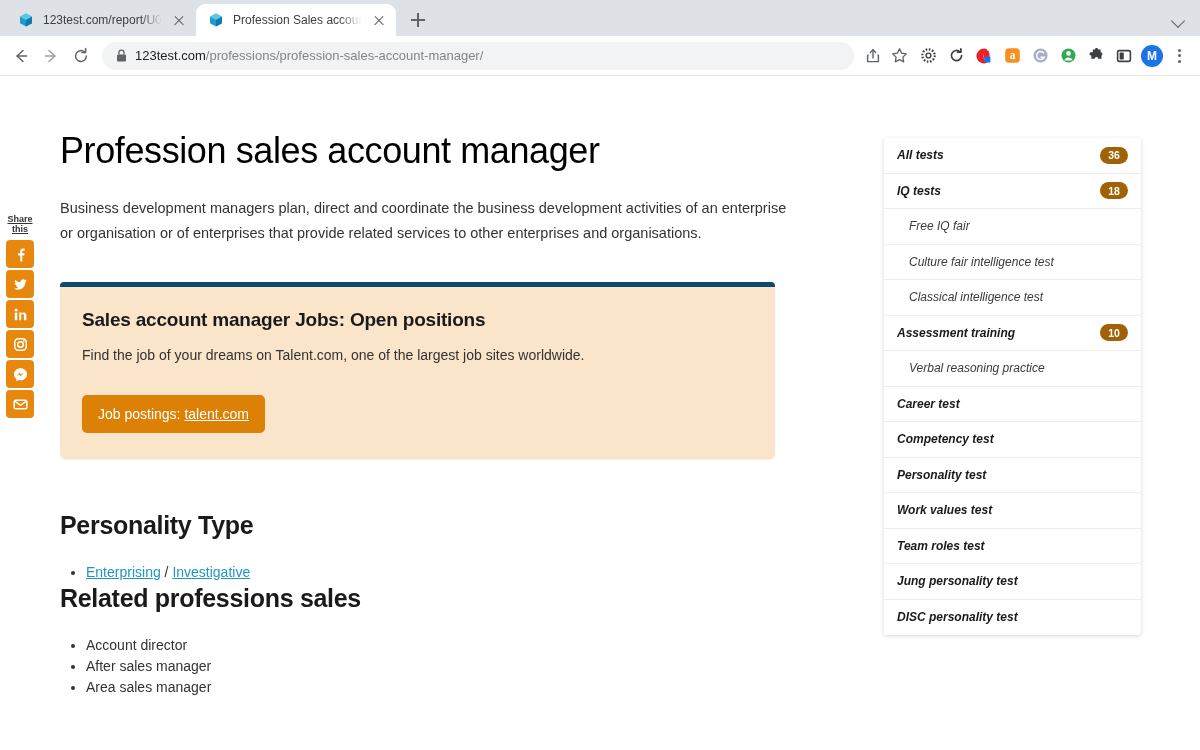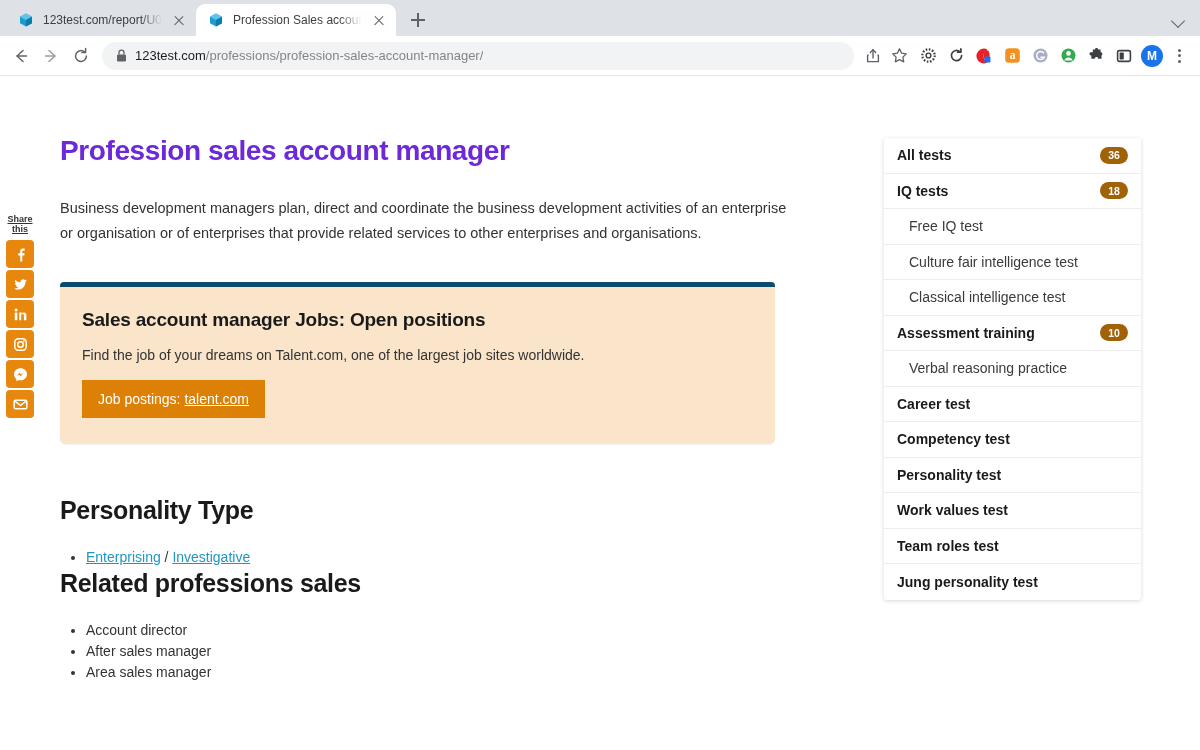--- a/index.html
+++ b/index.html
@@ -150,21 +150,21 @@
     color: #ffffff;
   }
   .share-btn svg { display: block; }
 
   
   .article {
     position: absolute; left: 60px; top: 0; width: 730px;
     padding-top: 56px;
   }
   h1.page-title {
-    font-size: 28px; font-weight: bold; color: #6d28d9;
+    font-size: 36px; font-weight: normal; color: #000000;
     letter-spacing: -0.4px; line-height: 38px;
   }
   p.intro {
     margin-top: 26px;
     font-size: 14.5px; line-height: 25px; color: #333333;
   }
 
   .callout {
     margin-top: 36px; width: 715px;
     background: #fae4ca;
@@ -174,24 +174,24 @@
     box-shadow: 0 1px 2px rgba(0,0,0,.06);
   }
   .callout h2 {
     font-size: 19px; font-weight: bold; color: #1a1a1a;
     letter-spacing: -0.2px;
   }
   .callout p {
     margin-top: 14px; font-size: 14px; line-height: 21px; color: #333;
   }
   .cta {
-    display: inline-block; margin-top: 14px;
+    display: inline-block; margin-top: 29px;
     background: #dd8006; color: #ffffff;
     font-size: 14px; line-height: 18px;
-    padding: 10px 16px; border-radius: 0;
+    padding: 10px 16px; border-radius: 5px;
   }
   .cta u { text-decoration: underline; }
 
   h2.section {
     font-size: 25px; font-weight: bold; color: #1a1a1a;
     letter-spacing: -0.3px;
   }
   .section-personality { margin-top: 52px; }
   .section-related { }
 
@@ -213,22 +213,22 @@
     overflow: hidden;
   }
   .test-row {
     height: 35.5px;
     display: flex; align-items: center;
     border-bottom: 1px solid #ededed;
     padding: 0 13px;
   }
   .test-row:last-child { border-bottom: none; }
   .test-row .tl {
-    flex: 1 1 auto; font-size: 14px; color: #333333;
-    white-space: nowrap; overflow: hidden;
+    flex: 1 1 auto; font-size: 12px; color: #333333;
+    white-space: nowrap; overflow: hidden; font-style: italic;
   }
   .test-row.head .tl { font-weight: bold; color: #1a1a1a; }
   .test-row.sub .tl { padding-left: 12px; color: #3a3a3a; }
   .badge {
     flex: 0 0 auto; min-width: 28px; height: 17px;
     background: #a16207; color: #ffffff;
     border-radius: 9px;
     font-size: 10.5px; font-weight: bold;
     display: flex; align-items: center; justify-content: center;
     padding: 0 7px;
@@ -449,21 +449,21 @@
     <div class="testcard" id="testcard">
         <div class="test-row head">
           <span class="tl">All tests</span>
           <span class="badge">36</span>
         </div>
         <div class="test-row head">
           <span class="tl">IQ tests</span>
           <span class="badge">18</span>
         </div>
         <div class="test-row sub">
-          <span class="tl">Free IQ test</span>
+          <span class="tl">Free IQ fair</span>
         </div>
         <div class="test-row sub">
           <span class="tl">Culture fair intelligence test</span>
         </div>
         <div class="test-row sub">
           <span class="tl">Classical intelligence test</span>
         </div>
         <div class="test-row head">
           <span class="tl">Assessment training</span>
           <span class="badge">10</span>
@@ -482,16 +482,19 @@
         </div>
         <div class="test-row head">
           <span class="tl">Work values test</span>
         </div>
         <div class="test-row head">
           <span class="tl">Team roles test</span>
         </div>
         <div class="test-row head">
           <span class="tl">Jung personality test</span>
         </div>
+        <div class="test-row head">
+          <span class="tl">DISC personality test</span>
+        </div>
       </div>
 
   </div>
 </div>
 
 </body></html>

